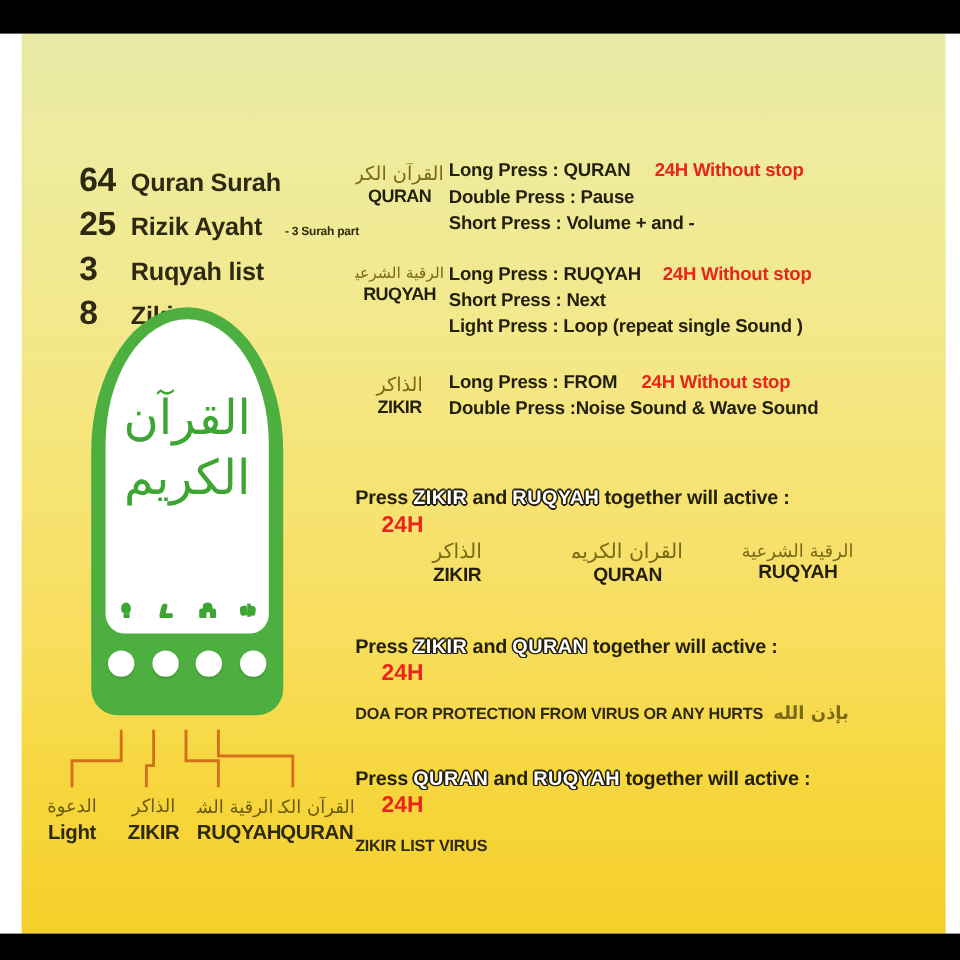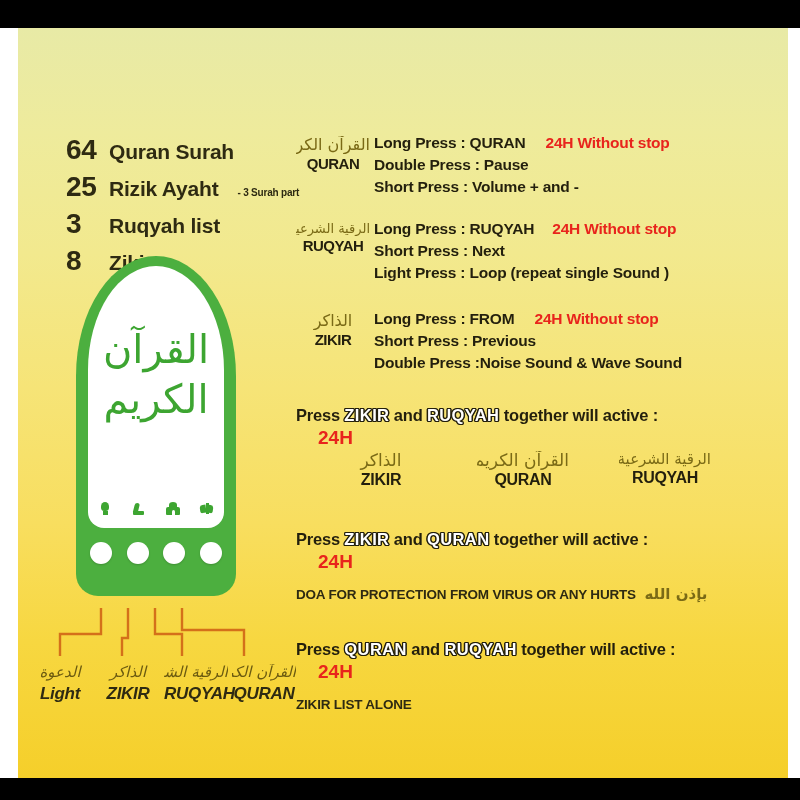--- a/index.html
+++ b/index.html
@@ -103,21 +103,21 @@
   }
   .dev-btn {
     width:22px; height:22px; border-radius:50%;
     background:#ffffff; box-shadow:0 1px 2px rgba(0,0,0,.18);
   }
   #leader-svg { position:absolute; left:0px; top:580px; width:250px; height:55px; }
 
   
   #btn-legend {
     position:absolute; left:10px; top:636px; width:268px;
-    display:flex; justify-content:space-between;font-style:italic;
+    display:flex; justify-content:space-between;
   }
   .legend-col { width:64px; text-align:center; }
   .legend-ar {
     font-family:"DejaVu Sans", sans-serif;
     font-size:15px; color:#6b5a10; line-height:1.1; direction:rtl;
     white-space:nowrap; overflow:hidden;
   }
   .legend-name {
     font-size:17px; font-weight:bold; color:#2e2a12;
     letter-spacing:-.3px; margin-top:3px;
@@ -306,21 +306,20 @@
     <div class="instr" style="left:278px; top:280px;">
       <div class="instr-logo">
         <div class="logo-ar">الذاكر</div>
         <div class="logo-name">ZIKIR</div>
       </div>
       <div class="instr-lines">
         <div class="iline">
           <span>Long  Press : FROM</span>
           <span class="red" style="margin-left:16px;">24H Without stop</span>
         </div>
-        <div class="iline">Short Press :  Previous</div>
         <div class="iline">Double   Press :Noise Sound &amp; Wave Sound</div>
       </div>
     </div>
 
     <div class="combo" style="left:278px; top:378px;">
       <div class="combo-head">
         <span>Press</span>
         <span class="chip">ZIKIR</span>
         <span>and</span>
         <span class="chip">RUQYAH</span>
@@ -361,19 +360,19 @@
     <div class="combo" style="left:278px; top:612px;">
       <div class="combo-head">
         <span>Press</span>
         <span class="chip">QURAN</span>
         <span>and</span>
         <span class="chip">RUQYAH</span>
         <span>together will active  :</span>
       </div>
       <div class="combo-24h">24H</div>
       <div class="combo-sub">
-        <span>ZIKIR LIST ALONE</span>
+        <span>ZIKIR LIST VIRUS</span>
         <span class="sub-ar"></span>
       </div>
     </div>
 
   </div>
 </div>
 
 </body></html>

